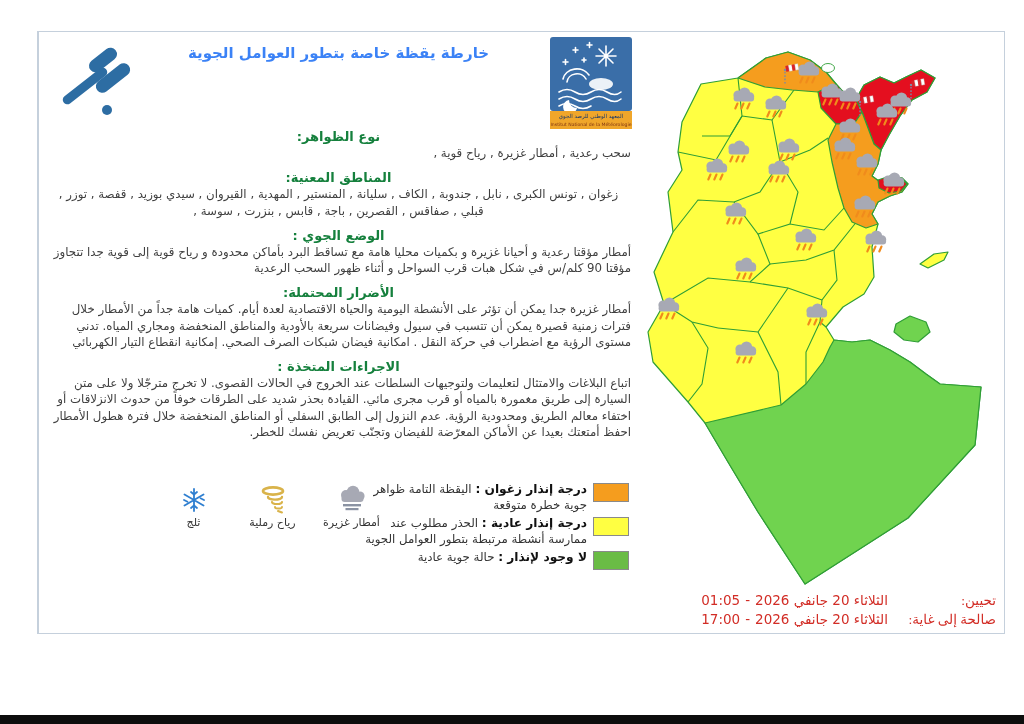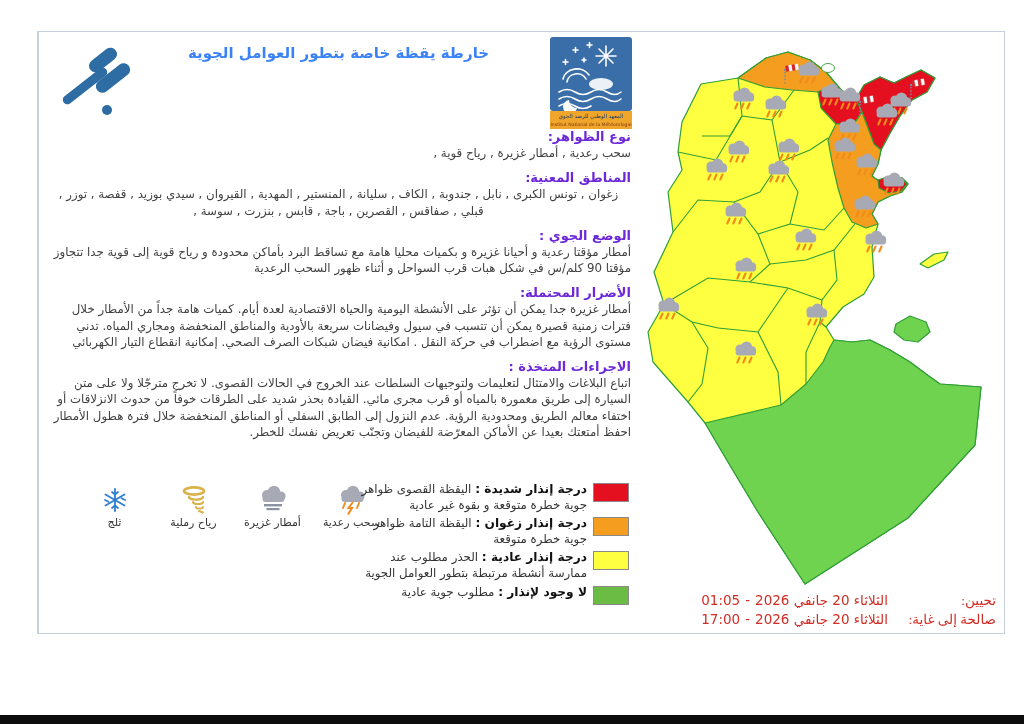--- a/index.html
+++ b/index.html
@@ -13,21 +13,21 @@
 
   
   .brand-logo{position:absolute;left:8px;top:6px;}
   .inm-logo{position:absolute;right:5px;top:4px;}
   .title{position:absolute;left:130px;right:130px;top:10px;text-align:center;
          color:#3b82f6;font-weight:bold;font-size:15px;line-height:1.55;direction:rtl;}
 
   
   .sections{position:absolute;top:97px;right:7px;left:7px;direction:rtl;}
   .sec{margin-bottom:9px;}
-  .sec-head{font-weight:bold;color:#6d28d9;font-size:13px;text-align:right;margin-bottom:1px;}
+  .sec-head{font-weight:bold;color:#15803d;font-size:13px;text-align:center;margin-bottom:1px;}
   .sec-body{color:#3f3f3f;font-size:11.8px;line-height:1.38;text-align:right;}
   .sec-body.center{text-align:center;}
 
   
   .phen-grid{position:absolute;left:34px;top:452px;width:318px;
              display:grid;grid-template-columns:repeat(4,79px);direction:rtl;row-gap:7px;}
   .phen-item{text-align:center;}
   .phen-ico{height:32px;display:flex;align-items:center;justify-content:center;}
   .phen-label{font-size:11px;color:#333;direction:rtl;}
 
@@ -207,35 +207,20 @@
     <div class="phen-grid">
       <div class="phen-item">
         <div class="phen-ico">
           <svg width="34" height="32" viewBox="-17 -16 34 32">
             <g fill="#a7a9b4">
               <circle cx="-6" cy="-5" r="5"></circle>
                 <circle cx="1" cy="-8" r="6.2"></circle>
               <circle cx="8" cy="-4" r="4.6"></circle>
                 <rect x="-10.5" y="-5" width="22" height="7" rx="3.2"></rect>
             </g>
-            <path d="M1 2 l-4.5 6 h3.5 l-4 6.5" stroke="#f08b1c" stroke-width="2" fill="none"></path>
-            <path d="M-7 3 l-2 5 M7 3 l-2 5" stroke="#f08b1c" stroke-width="1.9" fill="none" stroke-linecap="round"></path>
-          </svg>
-        </div>
-        <div class="phen-label">سحب رعدية</div>
-      </div>
-      <div class="phen-item">
-        <div class="phen-ico">
-          <svg width="34" height="32" viewBox="-17 -16 34 32">
-            <g fill="#a7a9b4">
-              <circle cx="-6" cy="-5" r="5"></circle>
-                <circle cx="1" cy="-8" r="6.2"></circle>
-              <circle cx="8" cy="-4" r="4.6"></circle>
-                <rect x="-10.5" y="-5" width="22" height="7" rx="3.2"></rect>
-            </g>
             <rect x="-9" y="4" width="18" height="2.4" fill="#8b93a3"></rect>
             <rect x="-6.5" y="8" width="13" height="2.2" fill="#8b93a3"></rect>
           </svg>
         </div>
         <div class="phen-label">أمطار غزيرة</div>
       </div>
       <div class="phen-item">
         <div class="phen-ico">
           <svg width="34" height="32" viewBox="-17 -16 34 32">
             <g stroke="#d9b34a" fill="none" stroke-linecap="round">
@@ -258,37 +243,32 @@
               <path d="M-10 0 L-6.5 1.8 M10 0 L6.5 -1.8"></path>
             </g>
           </svg>
         </div>
         <div class="phen-label">ثلج</div>
       </div>
     </div>
 
     <div class="alert-legend">
       <div class="alert-row">
-        <span class="alert-box" style="background: rgb(228, 15, 31);"></span>
-        <b>درجة إنذار شديدة :</b>
-        <span>اليقظة القصوى ظواهر جوية خطرة متوقعة و بقوة غير عادية</span>
-      </div>
-      <div class="alert-row">
         <span class="alert-box" style="background: rgb(245, 157, 30);"></span>
         <b>درجة إنذار زغوان :</b>
         <span>اليقظة التامة ظواهر جوية خطرة متوقعة</span>
       </div>
       <div class="alert-row">
         <span class="alert-box" style="background: rgb(255, 255, 66);"></span>
         <b>درجة إنذار عادية :</b>
         <span>الحذر مطلوب عند ممارسة أنشطة مرتبطة بتطور العوامل الجوية</span>
       </div>
       <div class="alert-row last">
         <span class="alert-box" style="background: rgb(106, 188, 69);"></span>
         <b>لا وجود لإنذار :</b>
-        <span>مطلوب جوية عادية</span>
+        <span>حالة جوية عادية</span>
       </div>
     </div>
 
   </div>
 </div>
 
 <div class="bottom-bar"></div>
 
 </body></html>

